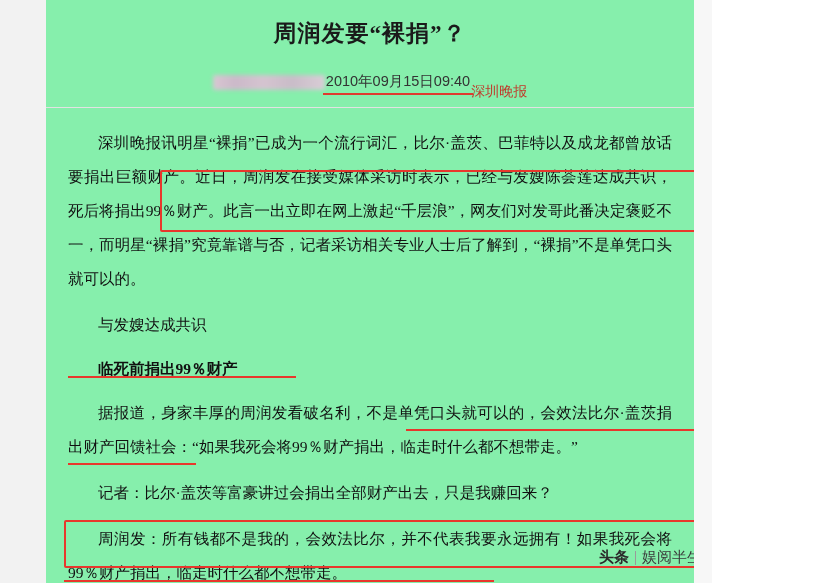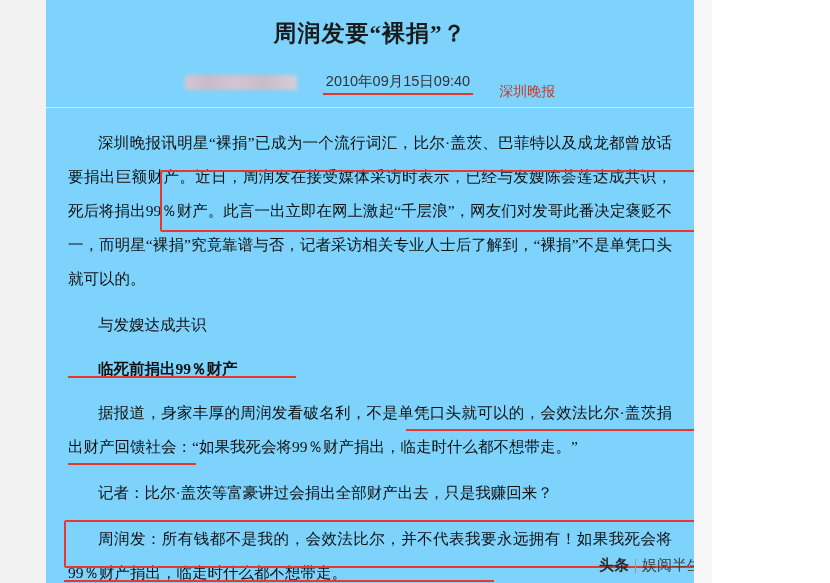--- a/index.html
+++ b/index.html
@@ -12,21 +12,21 @@
     background: #ffffff;
     font-family: "Liberation Sans", sans-serif;
     overflow: hidden;
     position: relative;
   }
   .page {
     position: absolute;
     left: 0; top: 0;
     width: 712px;
     height: 583px;
-    background: #7dd3fc;
+    background: #86efac;
     overflow: hidden;
   }
   
   .page:before {
     content: "";
     position: absolute;
     left: 0; top: 0; bottom: 0;
     width: 46px;
     background: #f2f2f2;
   }
@@ -50,21 +50,21 @@
     color: #1a1a1a;
     letter-spacing: 1px;
     padding-top: 18px;
     font-family: "Liberation Serif", serif;
     font-weight: bold;
   }
   .byline {
     display: flex;
     align-items: center;
     justify-content: center;
-    gap: 29px;
+    gap: 1px;
     margin-top: 22px;
     height: 22px;
     position: relative;
   }
   .author-blur {
     width: 112px;
     height: 15px;
     background: linear-gradient(90deg, #d9c6d2 0%, #cbb9c9 20%, #d5c4d0 45%, #c9bcc8 70%, #d9cdd6 100%);
     filter: blur(2px);
     border-radius: 2px;
@@ -126,21 +126,21 @@
   }
   .redline {
     position: absolute;
     height: 2px;
     background: #e8372c;
     pointer-events: none;
   }
   .watermark {
     position: absolute;
     right: 10px;
-    bottom: 8px;
+    bottom: 16px;
     display: flex;
     align-items: center;
     gap: 6px;
     font-size: 15px;
     color: #4a4a4a;
     font-family: "Liberation Sans", sans-serif;
   }
   .wm-logo {
     display: inline-block;
     font-weight: bold;

